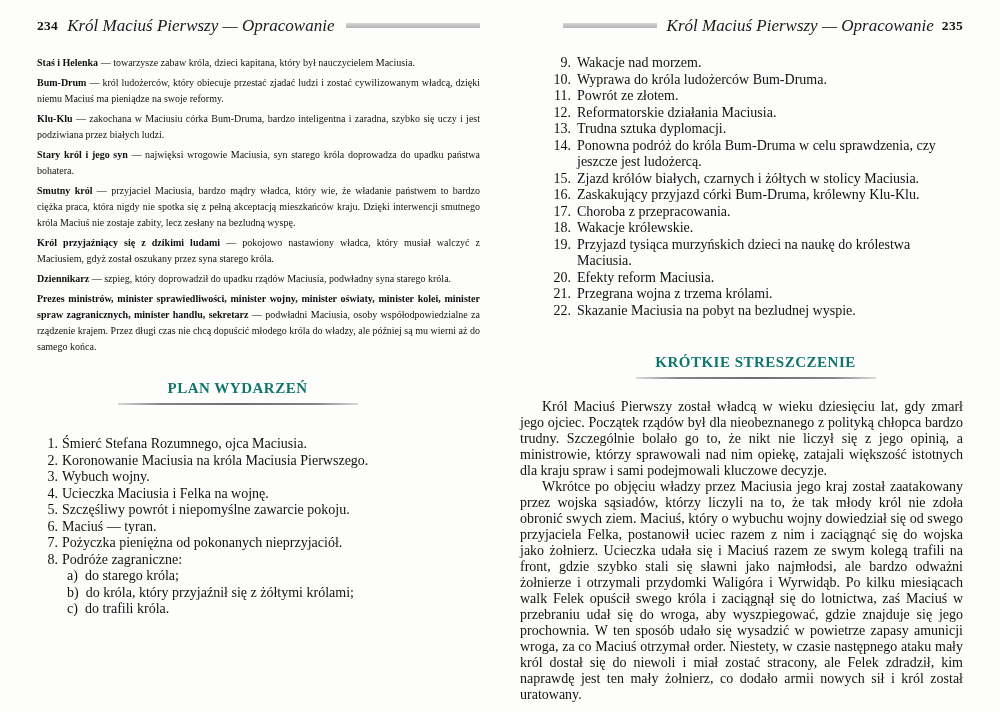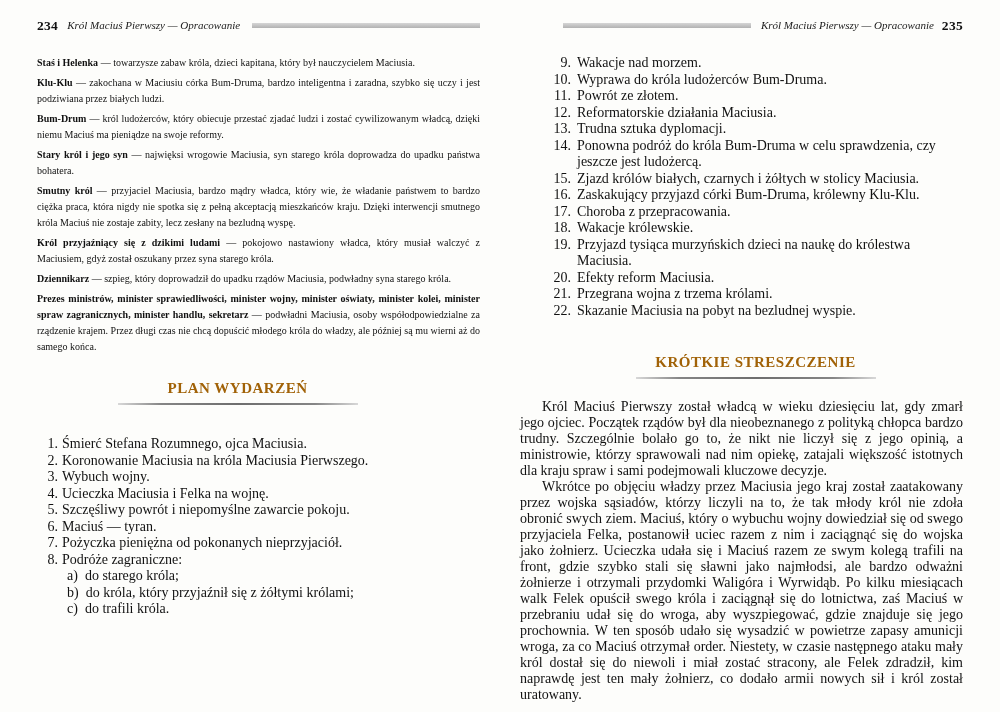--- a/index.html
+++ b/index.html
@@ -16,21 +16,21 @@
   .page-right{left:520px;width:443px;}
 
   
   .running-header{
     display:flex;align-items:center;
     margin-top:18px;height:15px;line-height:15px;
     white-space:nowrap;
     justify-content:space-between;
   }
   .page-num{font-weight:bold;font-size:13.5px;letter-spacing:.3px;}
-  .running-title{font-style:italic;font-size:11px;color:#1a1a1a;}
+  .running-title{font-style:italic;font-size:17px;color:#1a1a1a;}
   .page-left .page-num{margin-right:9px;}
   .page-left .header-bar{flex:1;margin-left:12px;}
   .page-right .header-bar{flex:1;margin-left:43px;margin-right:10px;}
   .page-right .page-num{margin-left:8px;font-family:Liberation Serif, serif;}
   .header-bar{
     height:5px;align-self:center;
     background:linear-gradient(to bottom,#d6d6d6,#b2b2b2);
   }
 
   .content{margin-top:22px;}
@@ -43,21 +43,21 @@
   }
   .entry b{font-weight:bold;}
 
   
   .heading-block{margin-top:24px;margin-bottom:31px;}
   .page-left .heading-block{transform:translateX(-21px);}
   .page-right .heading-block{transform:translateX(14px);margin-top:34px;margin-bottom:20px;}
   .section-heading{
     margin:0;text-align:center;
     font-size:15px;font-weight:bold;letter-spacing:.5px;
-    line-height:18px;color:#a16207;
+    line-height:18px;color:#0f766e;
   }
   .heading-rule{
     width:240px;height:2px;margin:6px auto 0 auto;
     background:linear-gradient(to right,#d8d8d8,#858585 18%,#6e6e6e 50%,#858585 82%,#d8d8d8);
   }
 
   
   .events{font-size:14px;line-height:16.5px;}
   .events-left{margin-left:8px;}
   .events-right{margin-left:28px;}
@@ -83,22 +83,22 @@
 
   <div class="page page-left">
     <div class="running-header">
       <span class="page-num">234</span>
       <span class="running-title">Król Maciuś Pierwszy — Opracowanie</span>
       <span class="header-bar"></span>
     </div>
     <div class="content">
       <div id="character-list">
           <p class="entry"><b>Staś i Helenka</b> — towarzysze zabaw króla, dzieci kapitana, który był nauczycielem Maciusia.</p>
+          <p class="entry"><b>Bum-Drum</b> — król ludożerców, który obiecuje przestać zjadać ludzi i zostać cywilizowanym władcą, dzięki niemu Maciuś ma pieniądze na swoje reformy.</p>
           <p class="entry"><b>Klu-Klu</b> — zakochana w Maciusiu córka Bum-Druma, bardzo inteligentna i zaradna, szybko się uczy i jest podziwiana przez białych ludzi.</p>
-          <p class="entry"><b>Bum-Drum</b> — król ludożerców, który obiecuje przestać zjadać ludzi i zostać cywilizowanym władcą, dzięki niemu Maciuś ma pieniądze na swoje reformy.</p>
           <p class="entry"><b>Stary król i jego syn</b> — najwięksi wrogowie Maciusia, syn starego króla doprowadza do upadku państwa bohatera.</p>
           <p class="entry"><b>Smutny król</b> — przyjaciel Maciusia, bardzo mądry władca, który wie, że władanie państwem to bardzo ciężka praca, która nigdy nie spotka się z pełną akceptacją mieszkańców kraju. Dzięki interwencji smutnego króla Maciuś nie zostaje zabity, lecz zesłany na bezludną wyspę.</p>
           <p class="entry"><b>Król przyjaźniący się z dzikimi ludami</b> — pokojowo nastawiony władca, który musiał walczyć z Maciusiem, gdyż został oszukany przez syna starego króla.</p>
           <p class="entry"><b>Dziennikarz</b> — szpieg, który doprowadził do upadku rządów Maciusia, podwładny syna starego króla.</p>
           <p class="entry"><b>Prezes ministrów, minister sprawiedliwości, minister wojny, minister oświaty, minister kolei, minister spraw zagranicznych, minister handlu, sekretarz</b> — podwładni Maciusia, osoby współodpowiedzialne za rządzenie krajem. Przez długi czas nie chcą dopuścić młodego króla do władzy, ale później są mu wierni aż do samego końca.</p>
         </div>
       <div class="heading-block">
         <h2 class="section-heading">PLAN WYDARZEŃ</h2>
         <div class="heading-rule"></div>
       </div>

